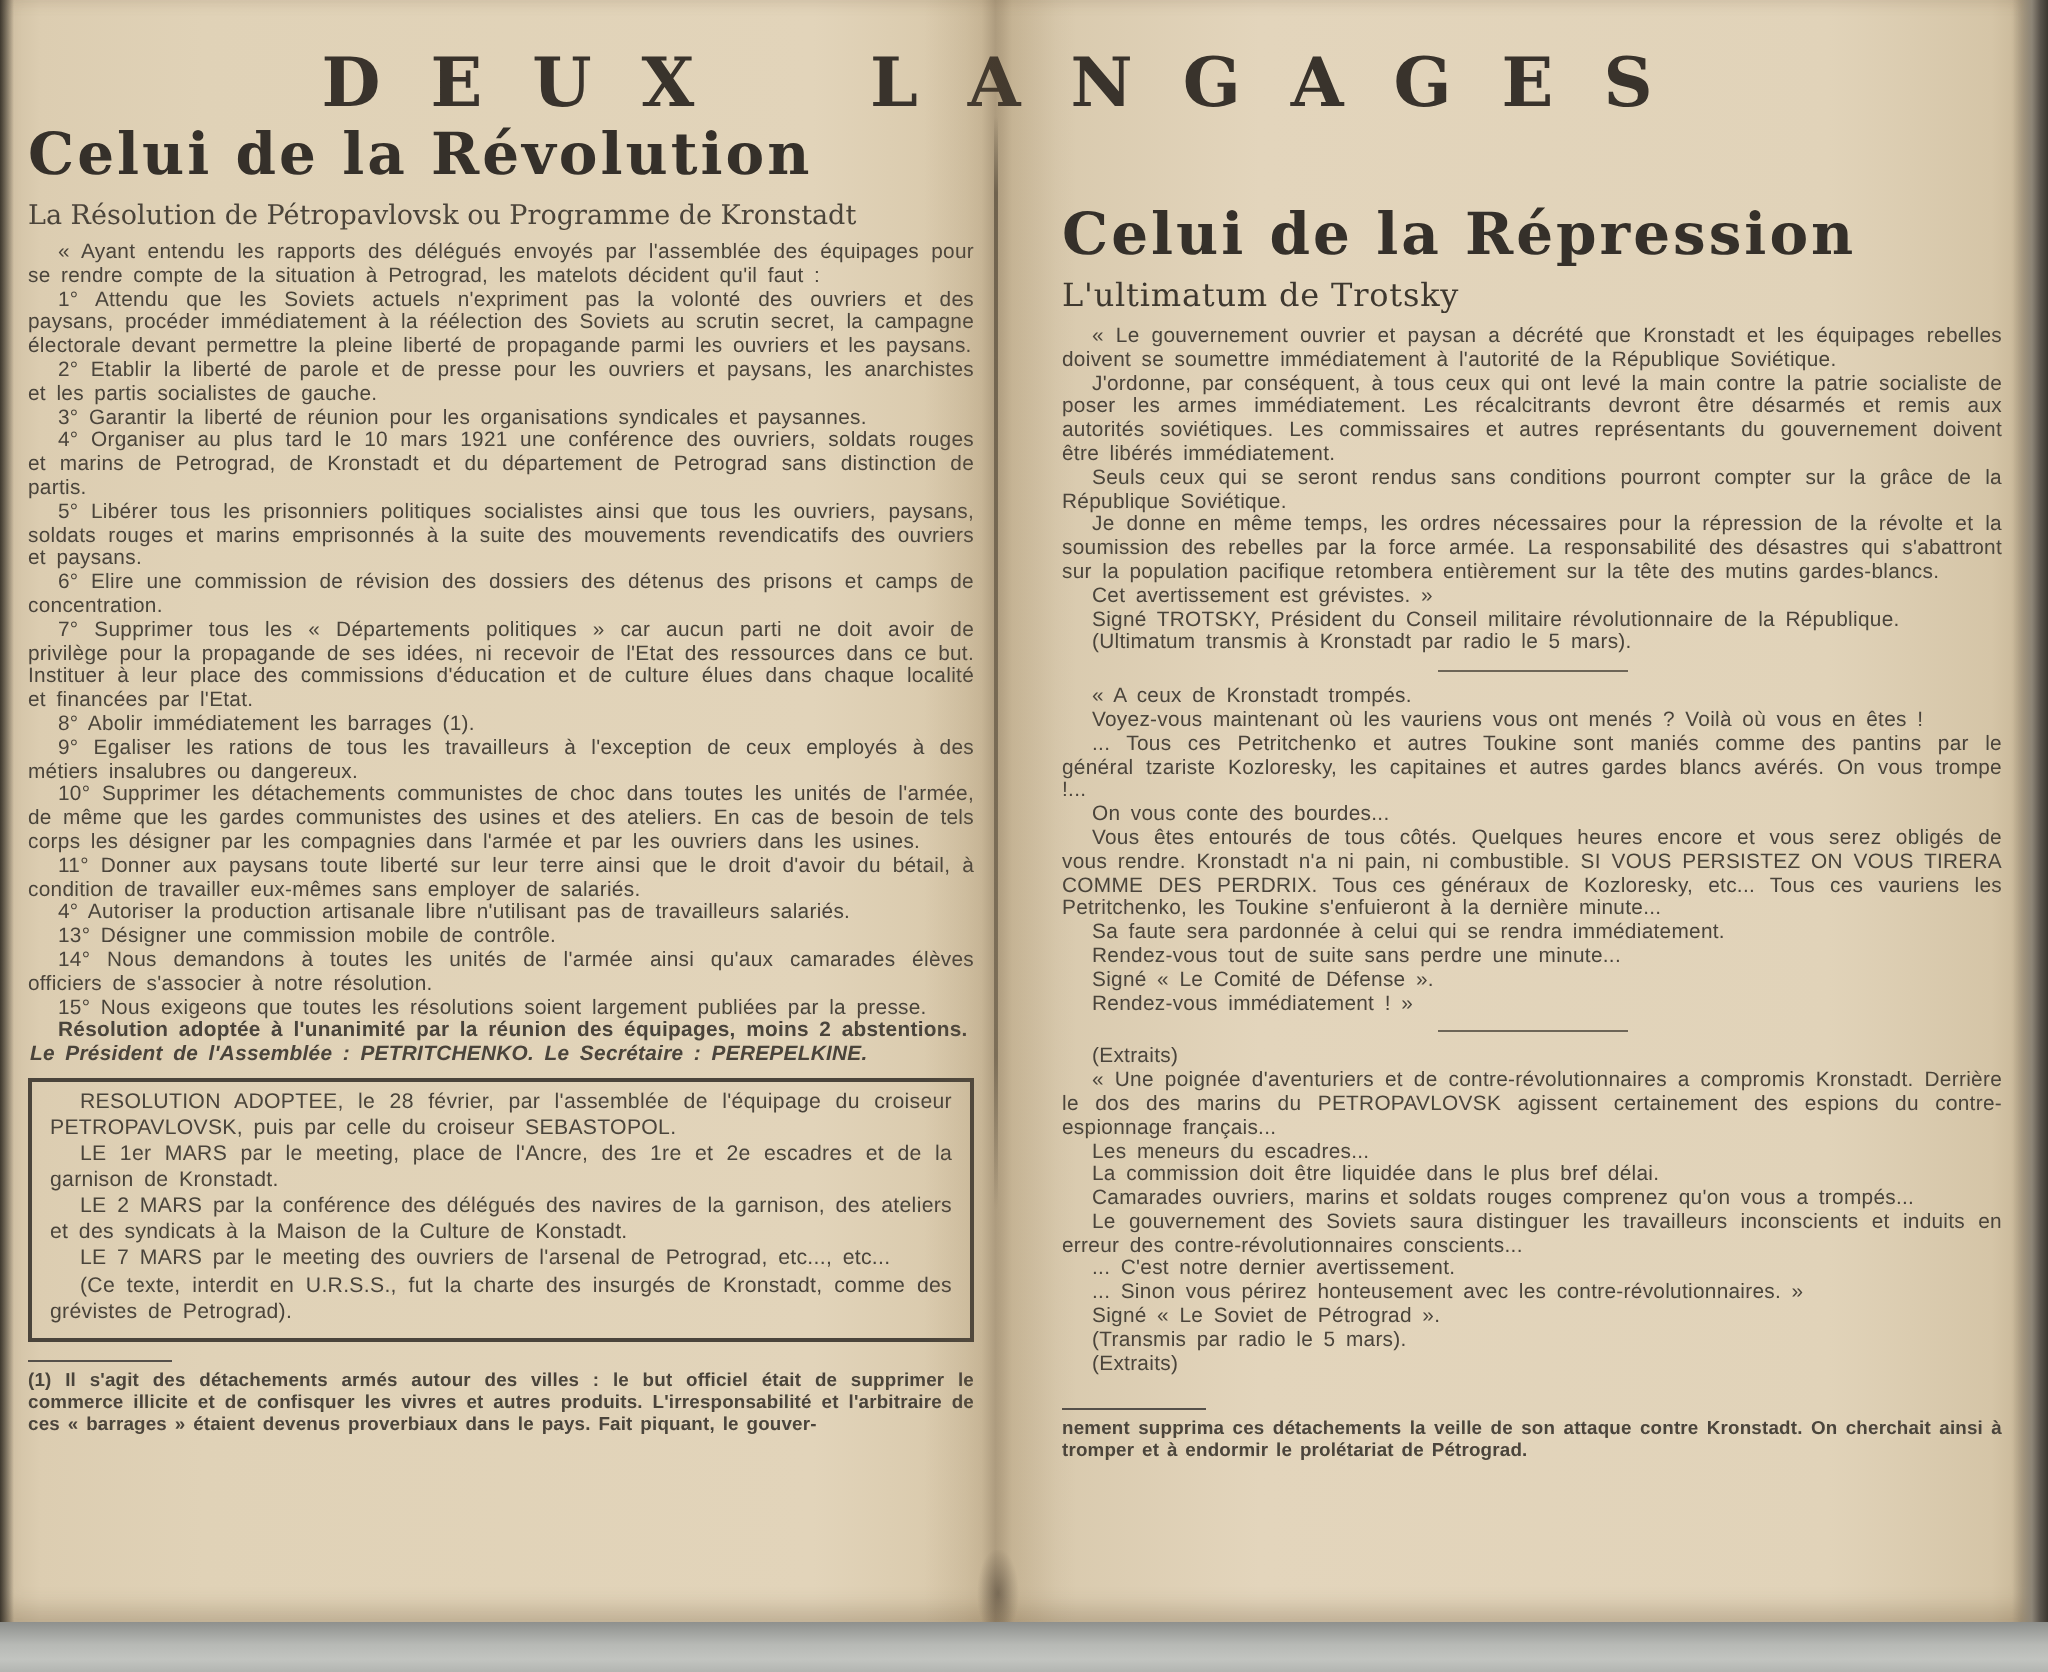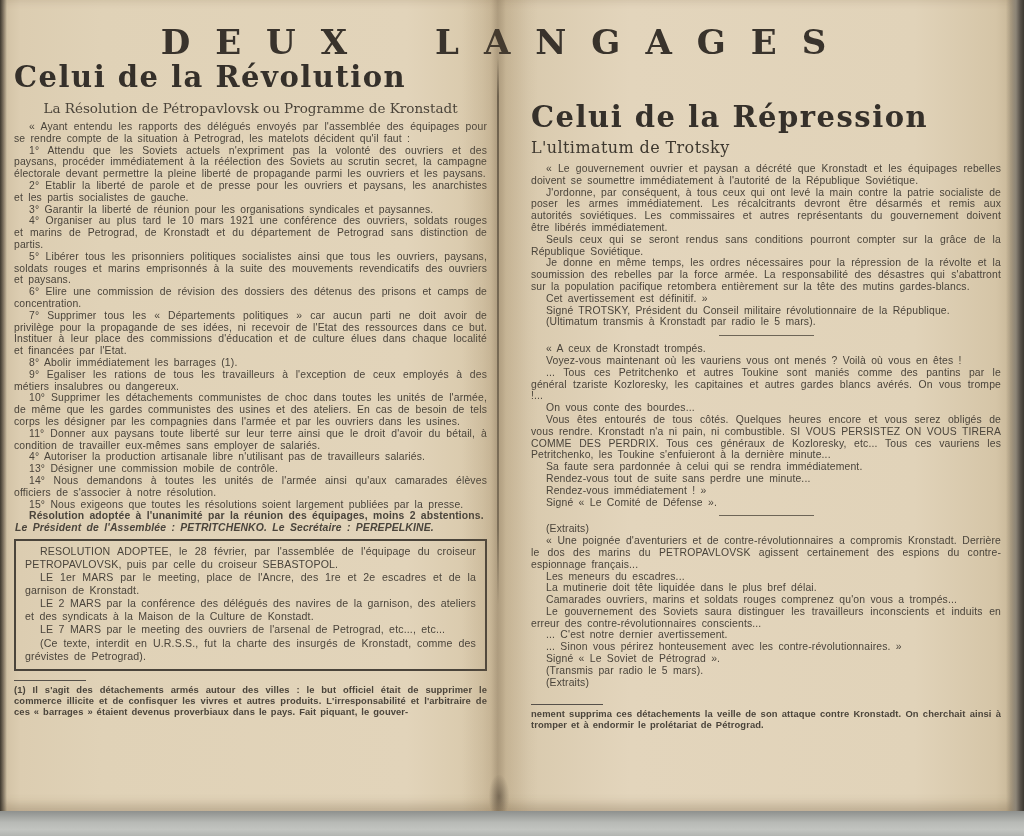--- a/index.html
+++ b/index.html
@@ -47,21 +47,21 @@
     letter-spacing:25px;word-spacing:26px;color:#39332c;white-space:nowrap;
   }
   .col{position:absolute;top:60px;}
   .col-left{left:14px;width:473px;}
   .col-right{left:531px;width:470px;margin-top:40px;}
   .col-heading{
     margin:0;font-family:"DejaVu Serif", serif;font-weight:bold;
     font-size:29px;letter-spacing:1.5px;color:#35302a;white-space:nowrap;
   }
   .subtitle-left{
-    margin:6px 0 5px;text-align:center;font-family:"DejaVu Serif", serif;
+    margin:6px 0 5px;font-family:"DejaVu Serif", serif;
     font-size:13.5px;color:#4b443a;
   }
   .subtitle-right{
     margin:4px 0 6px;text-align:left;font-family:"DejaVu Serif", serif;
     font-size:16px;letter-spacing:.4px;color:#3e382f;
   }
   .body-text{
     font-size:10.4px;line-height:11.8px;text-align:justify;
     color:#4a443b;letter-spacing:.15px;word-spacing:2.2px;
   }
@@ -124,38 +124,38 @@
   </div>
 
   <div class="col col-right">
     <h2 class="col-heading">Celui de la Répression</h2>
     <div class="subtitle-right">L'ultimatum de Trotsky</div>
     <div class="body-text">
         <p class="para normal">« Le gouvernement ouvrier et paysan a décrété que Kronstadt et les équipages rebelles doivent se soumettre immédiatement à l'autorité de la République Soviétique.</p>
         <p class="para normal">J'ordonne, par conséquent, à tous ceux qui ont levé la main contre la patrie socialiste de poser les armes immédiatement. Les récalcitrants devront être désarmés et remis aux autorités soviétiques. Les commissaires et autres représentants du gouvernement doivent être libérés immédiatement.</p>
         <p class="para normal">Seuls ceux qui se seront rendus sans conditions pourront compter sur la grâce de la République Soviétique.</p>
         <p class="para normal">Je donne en même temps, les ordres nécessaires pour la répression de la révolte et la soumission des rebelles par la force armée. La responsabilité des désastres qui s'abattront sur la population pacifique retombera entièrement sur la tête des mutins gardes-blancs.</p>
-        <p class="para normal">Cet avertissement est définitif. »</p>
+        <p class="para normal">Cet avertissement est grévistes. »</p>
         <p class="para normal">Signé TROTSKY, Président du Conseil militaire révolutionnaire de la République.</p>
         <p class="para normal">(Ultimatum transmis à Kronstadt par radio le 5 mars).</p>
         <div class="hdivider"></div>
         <p class="para normal">« A ceux de Kronstadt trompés.</p>
         <p class="para normal">Voyez-vous maintenant où les vauriens vous ont menés ? Voilà où vous en êtes !</p>
         <p class="para normal">... Tous ces Petritchenko et autres Toukine sont maniés comme des pantins par le général tzariste Kozloresky, les capitaines et autres gardes blancs avérés. On vous trompe !...</p>
         <p class="para normal">On vous conte des bourdes...</p>
         <p class="para normal">Vous êtes entourés de tous côtés. Quelques heures encore et vous serez obligés de vous rendre. Kronstadt n'a ni pain, ni combustible. SI VOUS PERSISTEZ ON VOUS TIRERA COMME DES PERDRIX. Tous ces généraux de Kozloresky, etc... Tous ces vauriens les Petritchenko, les Toukine s'enfuieront à la dernière minute...</p>
         <p class="para normal">Sa faute sera pardonnée à celui qui se rendra immédiatement.</p>
         <p class="para normal">Rendez-vous tout de suite sans perdre une minute...</p>
+        <p class="para normal">Signé « Le Comité de Défense ».</p>
         <p class="para normal">Rendez-vous immédiatement ! »</p>
-        <p class="para normal">Signé « Le Comité de Défense ».</p>
         <div class="hdivider"></div>
         <p class="para normal">(Extraits)</p>
         <p class="para normal">« Une poignée d'aventuriers et de contre-révolutionnaires a compromis Kronstadt. Derrière le dos des marins du PETROPAVLOVSK agissent certainement des espions du contre-espionnage français...</p>
         <p class="para normal">Les meneurs du escadres...</p>
-        <p class="para normal">La mutinerie doit tête liquidée dans le plus bref délai.</p>
+        <p class="para normal">La commission doit être liquidée dans le plus bref délai.</p>
         <p class="para normal">Camarades ouvriers, marins et soldats rouges comprenez qu'on vous a trompés...</p>
         <p class="para normal">Le gouvernement des Soviets saura distinguer les travailleurs inconscients et induits en erreur des contre-révolutionnaires conscients...</p>
         <p class="para normal">... C'est notre dernier avertissement.</p>
         <p class="para normal">... Sinon vous périrez honteusement avec les contre-révolutionnaires. »</p>
         <p class="para normal">Signé « Le Soviet de Pétrograd ».</p>
         <p class="para normal">(Transmis par radio le 5 mars).</p>
         <p class="para normal">(Extraits)</p>
       </div>
     <div class="footnote-rule rule-right"></div>
     <p class="footnote footnote-right">nement supprima ces détachements la veille de son attaque contre Kronstadt. On cherchait ainsi à tromper et à endormir le prolétariat de Pétrograd.</p>

